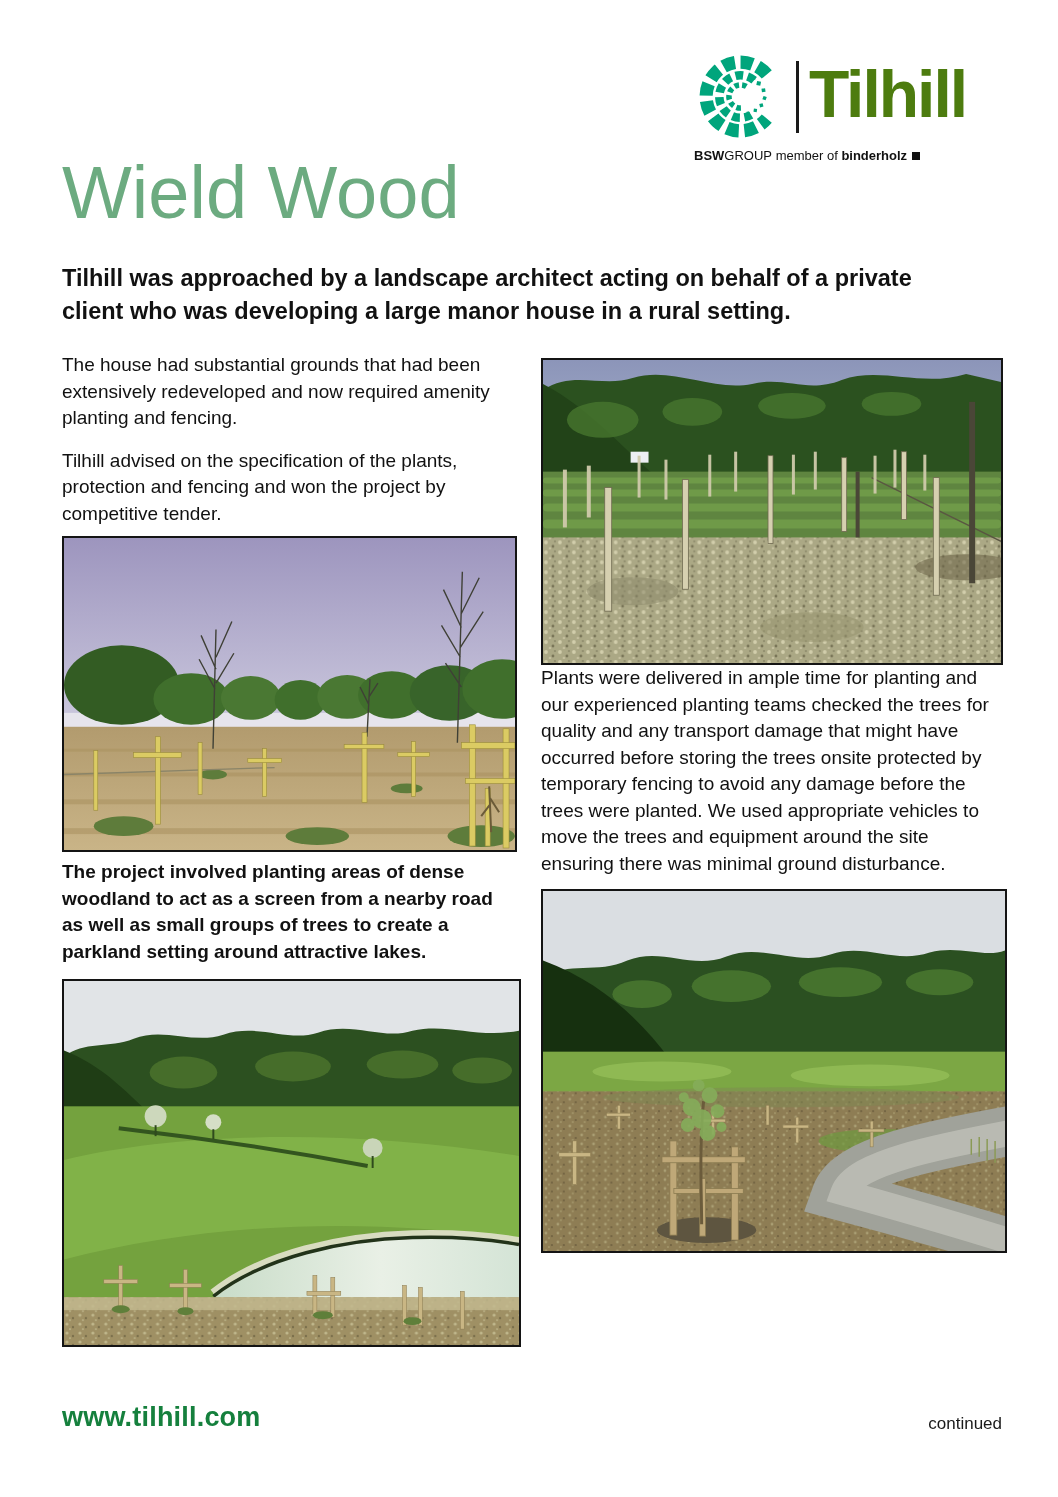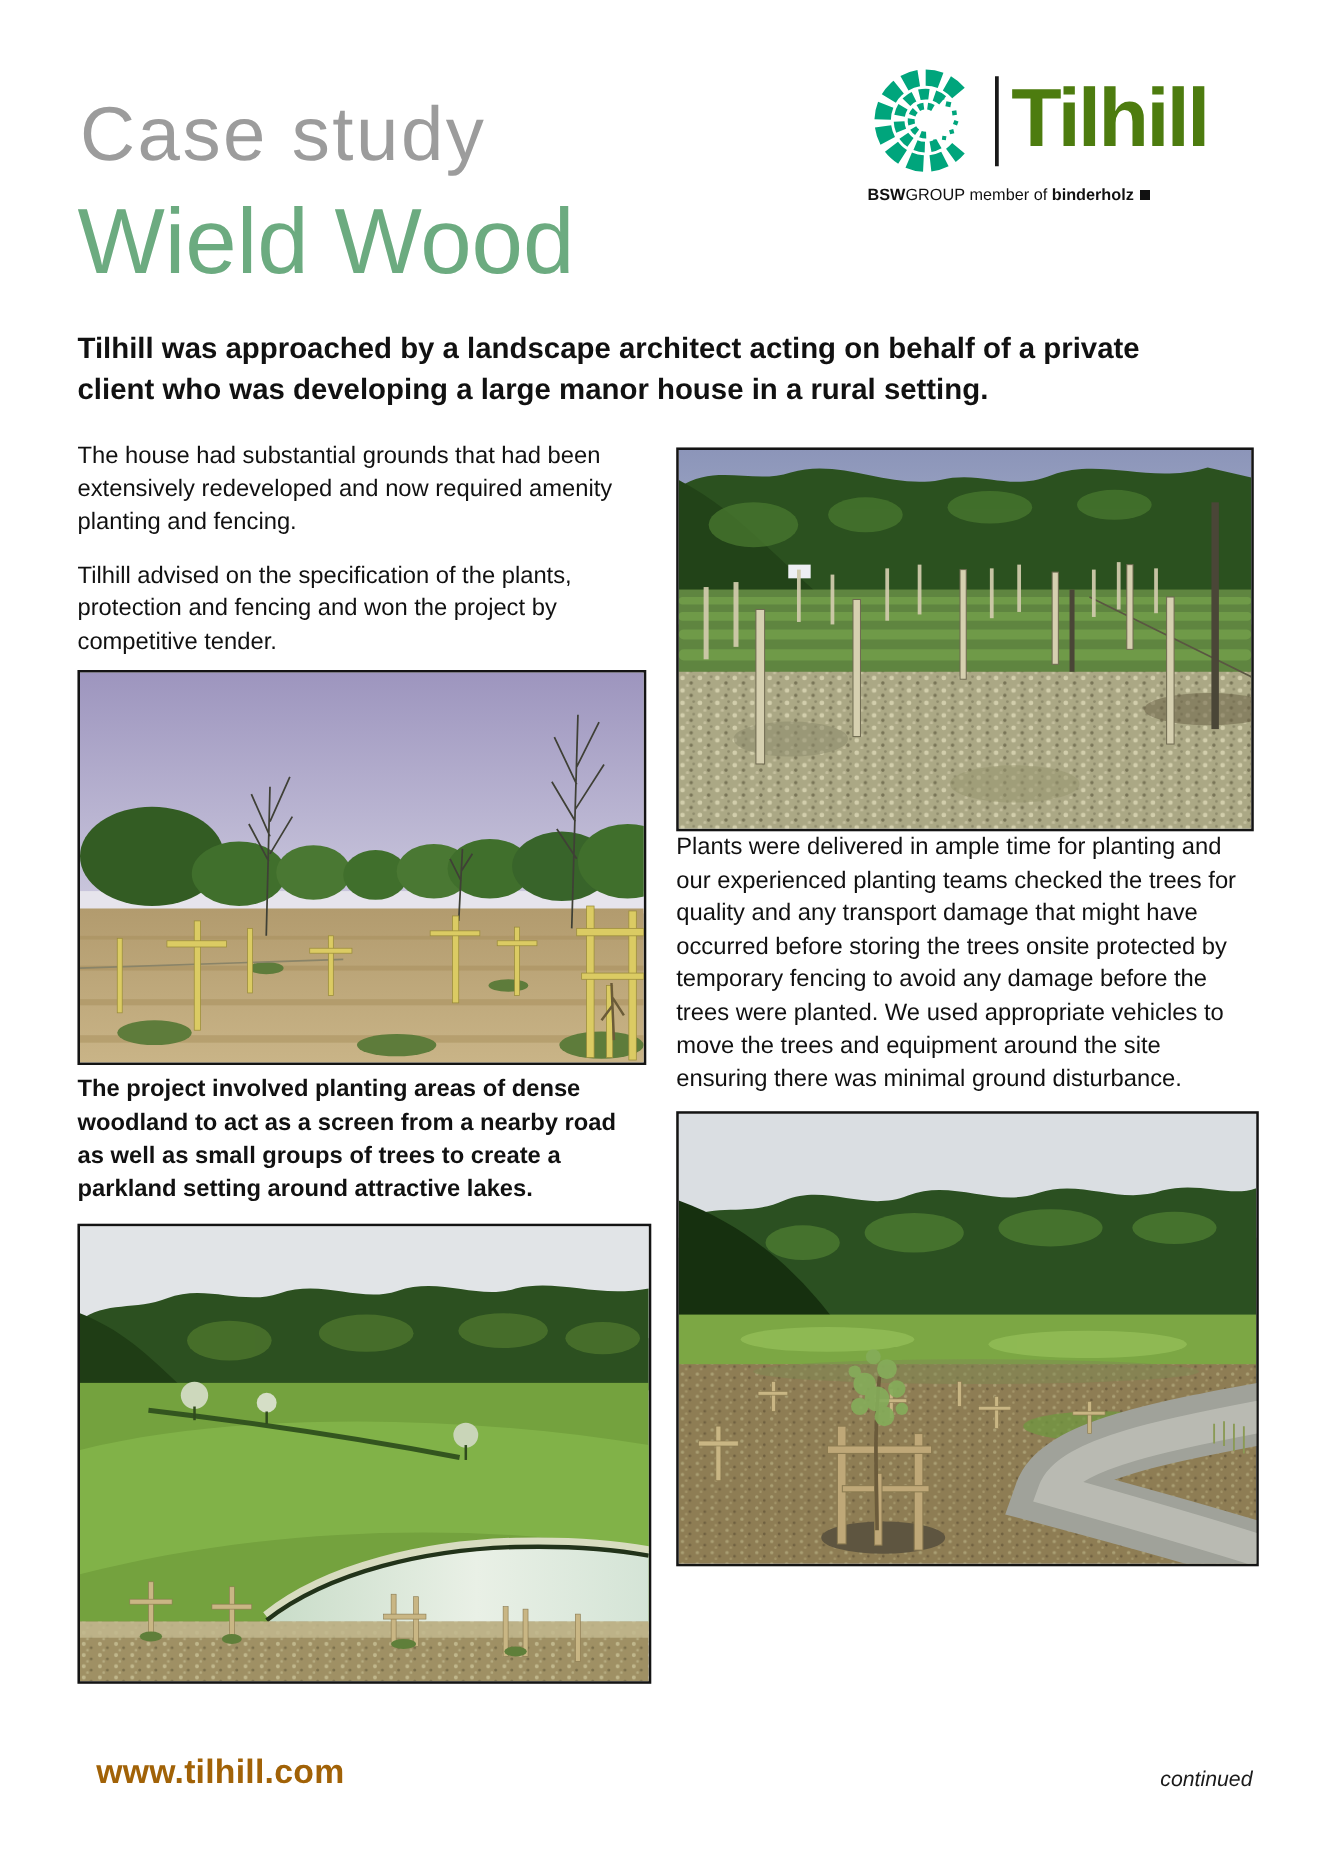--- a/index.html
+++ b/index.html
@@ -30,35 +30,34 @@
     position:absolute; left:62px; top:262px; width:900px;
     font-size:23.5px; font-weight:600; line-height:33px; color:#111;
   }
   .col { position:absolute; }
   .col-left  { left:62px;  top:352px; width:455px; }
   .col-right { left:541px; top:358px; width:462px; }
   .para { font-size:19px; font-weight:500; line-height:26.5px; color:#111; }
   .photo { display:block; border:2px solid #141414; background:#cccccc; }
   .photo svg { display:block; }
   .footer-site {
-    position:absolute; left:77px; top:1402px;
-    font-size:27px; font-weight:700; color:#a16207; letter-spacing:0.2px;
+    position:absolute; left:62px; top:1402px;
+    font-size:27px; font-weight:700; color:#15803d; letter-spacing:0.2px;
     text-decoration:none;
   }
   .footer-continued {
     position:absolute; right:56px; top:1414px;
-    font-size:17px; font-style:italic; color:#1a1a1a;
+    font-size:17px; color:#1a1a1a;
   }
 </style>
 </head>
 <body>
 
 <div id="page">
 
-  <div class="kicker">Case study</div>
   <div class="title">Wield Wood</div>
 
   <div class="logo-block">
     <div class="logo-row">
       <span class="logo-mark">
         <svg viewBox="0 0 93 93" width="94" height="94">
           <g stroke="#00A57C" fill="none">
             <path d="M 72 24.1 A 34 34 0 1 0 72 67.9" stroke-width="13" stroke-dasharray="12 5.5"></path>
             <path d="M 59.5 29.9 A 21 21 0 1 0 56.5 64.2" stroke-width="8.5" stroke-dasharray="7.5 4.5"></path>
             <path d="M 51.8 36 A 11.5 11.5 0 1 0 48 57.3" stroke-width="5.5" stroke-dasharray="4.5 3"></path>

